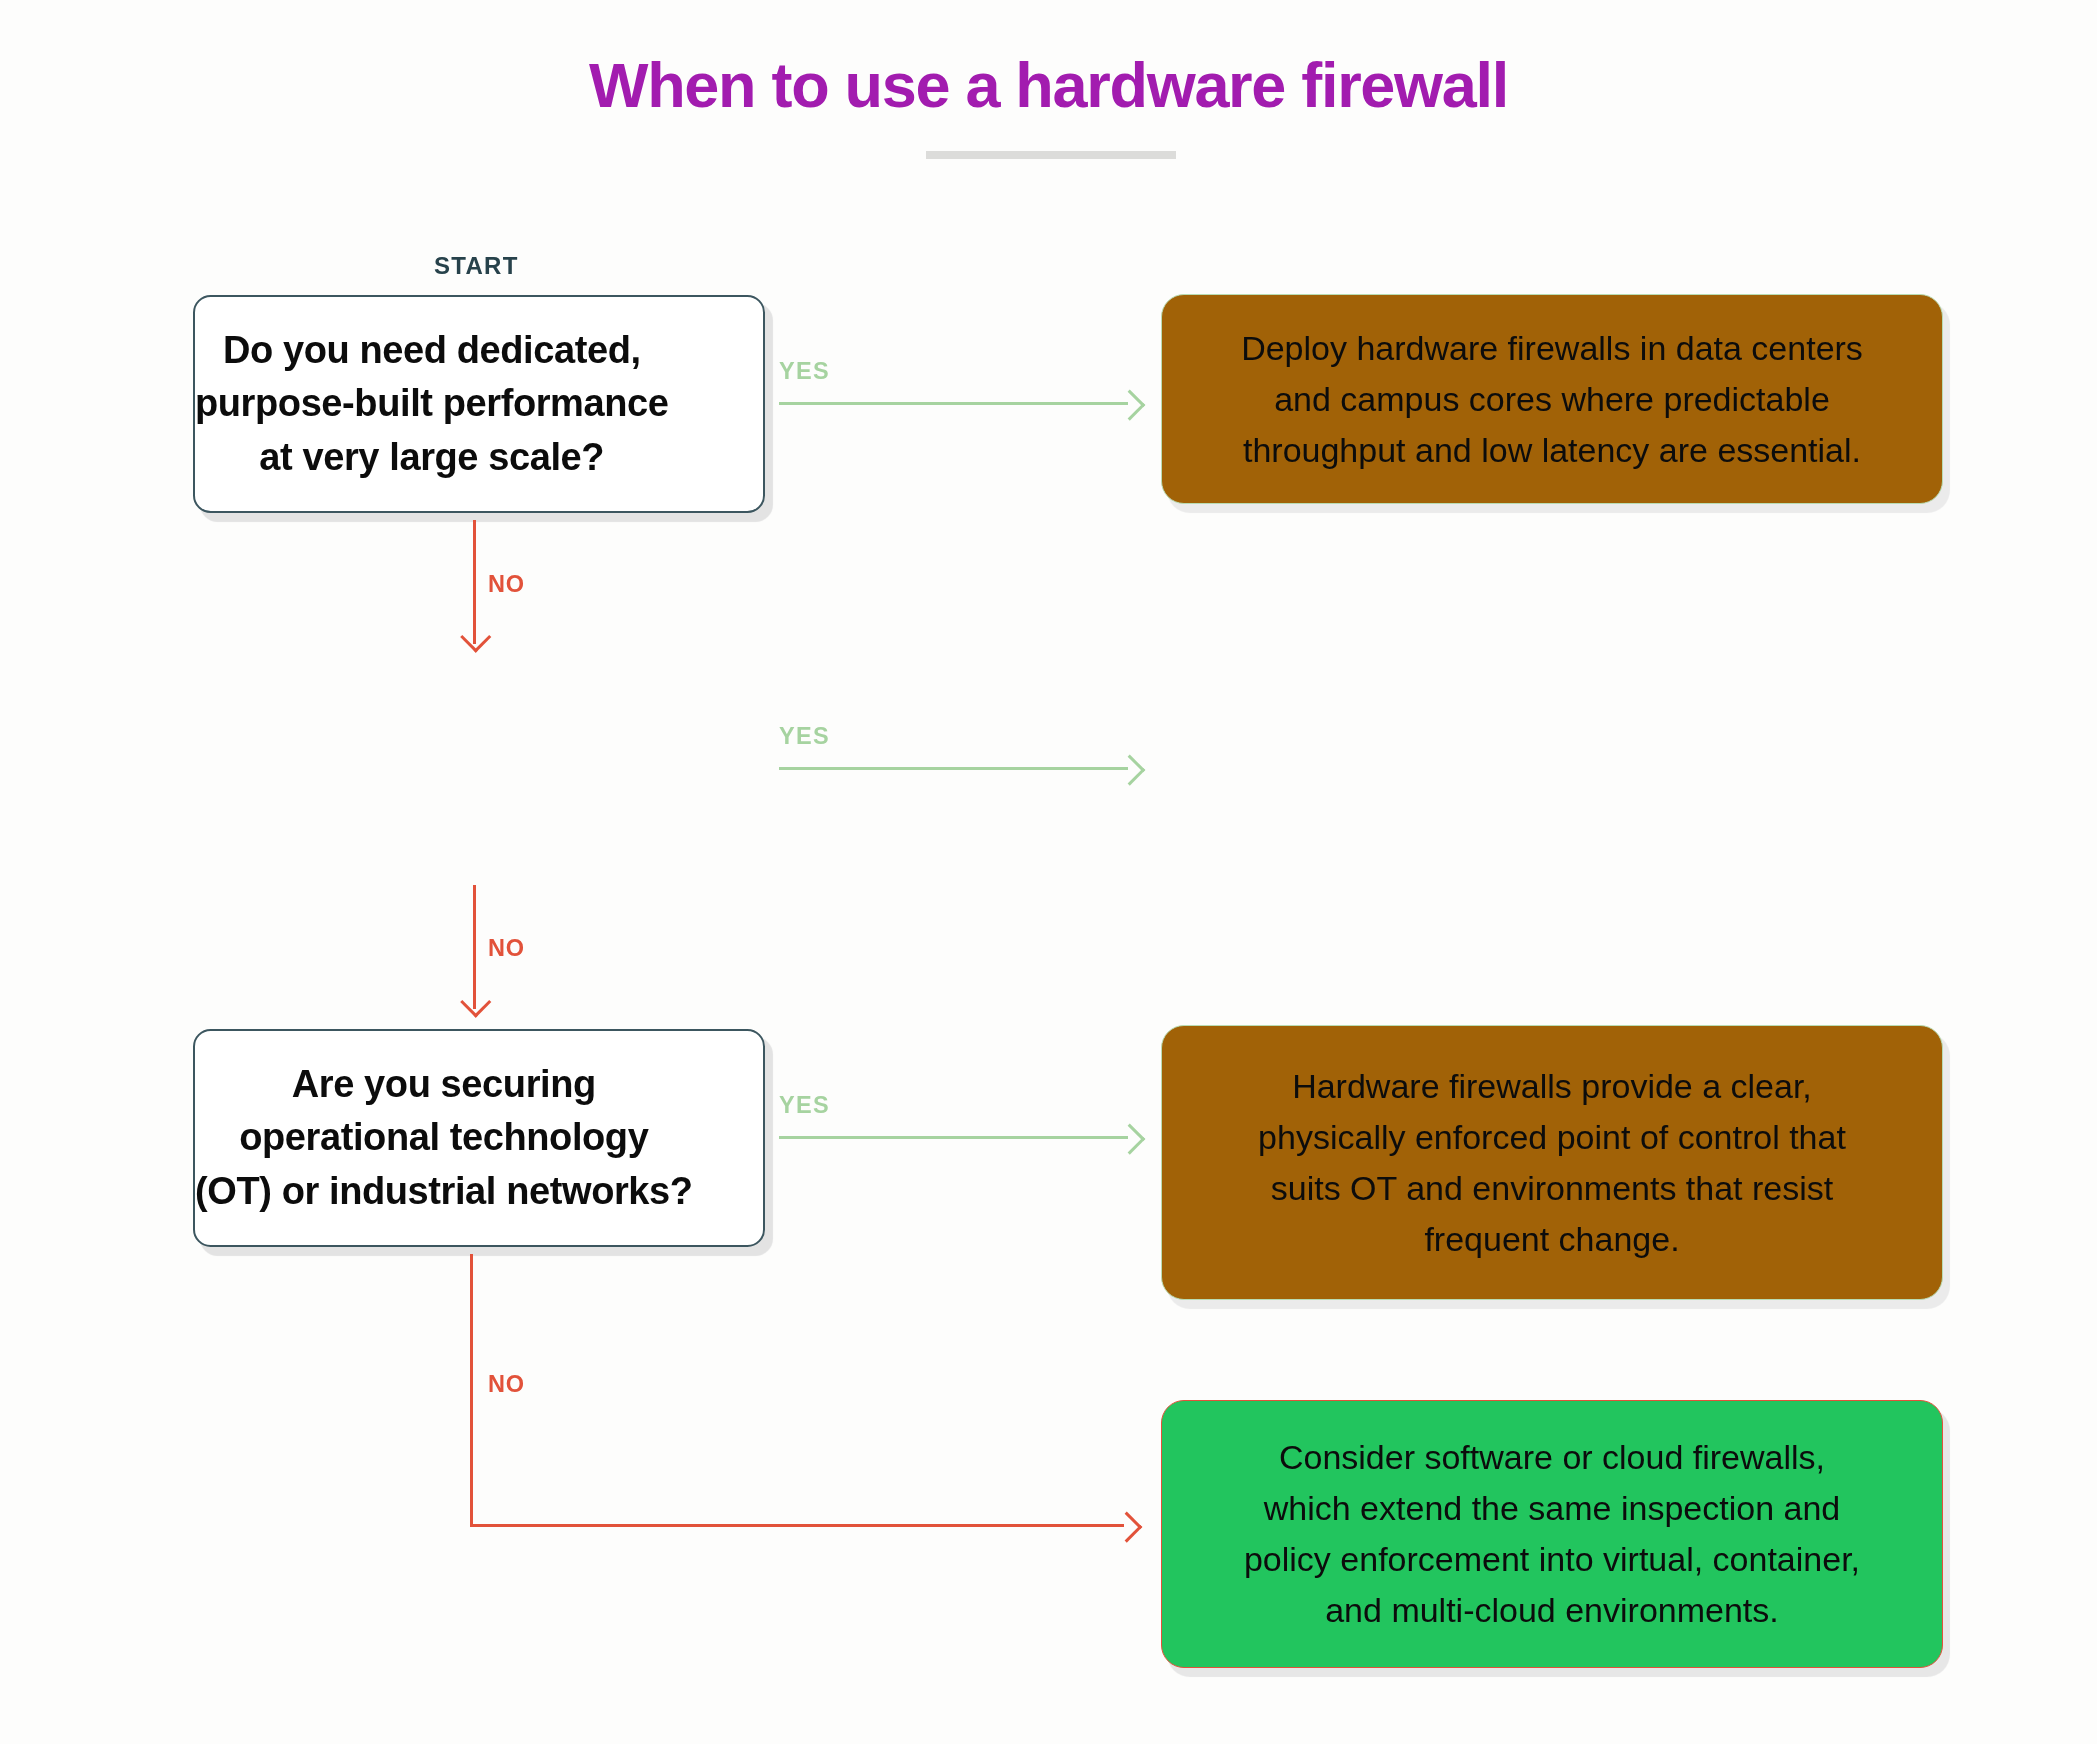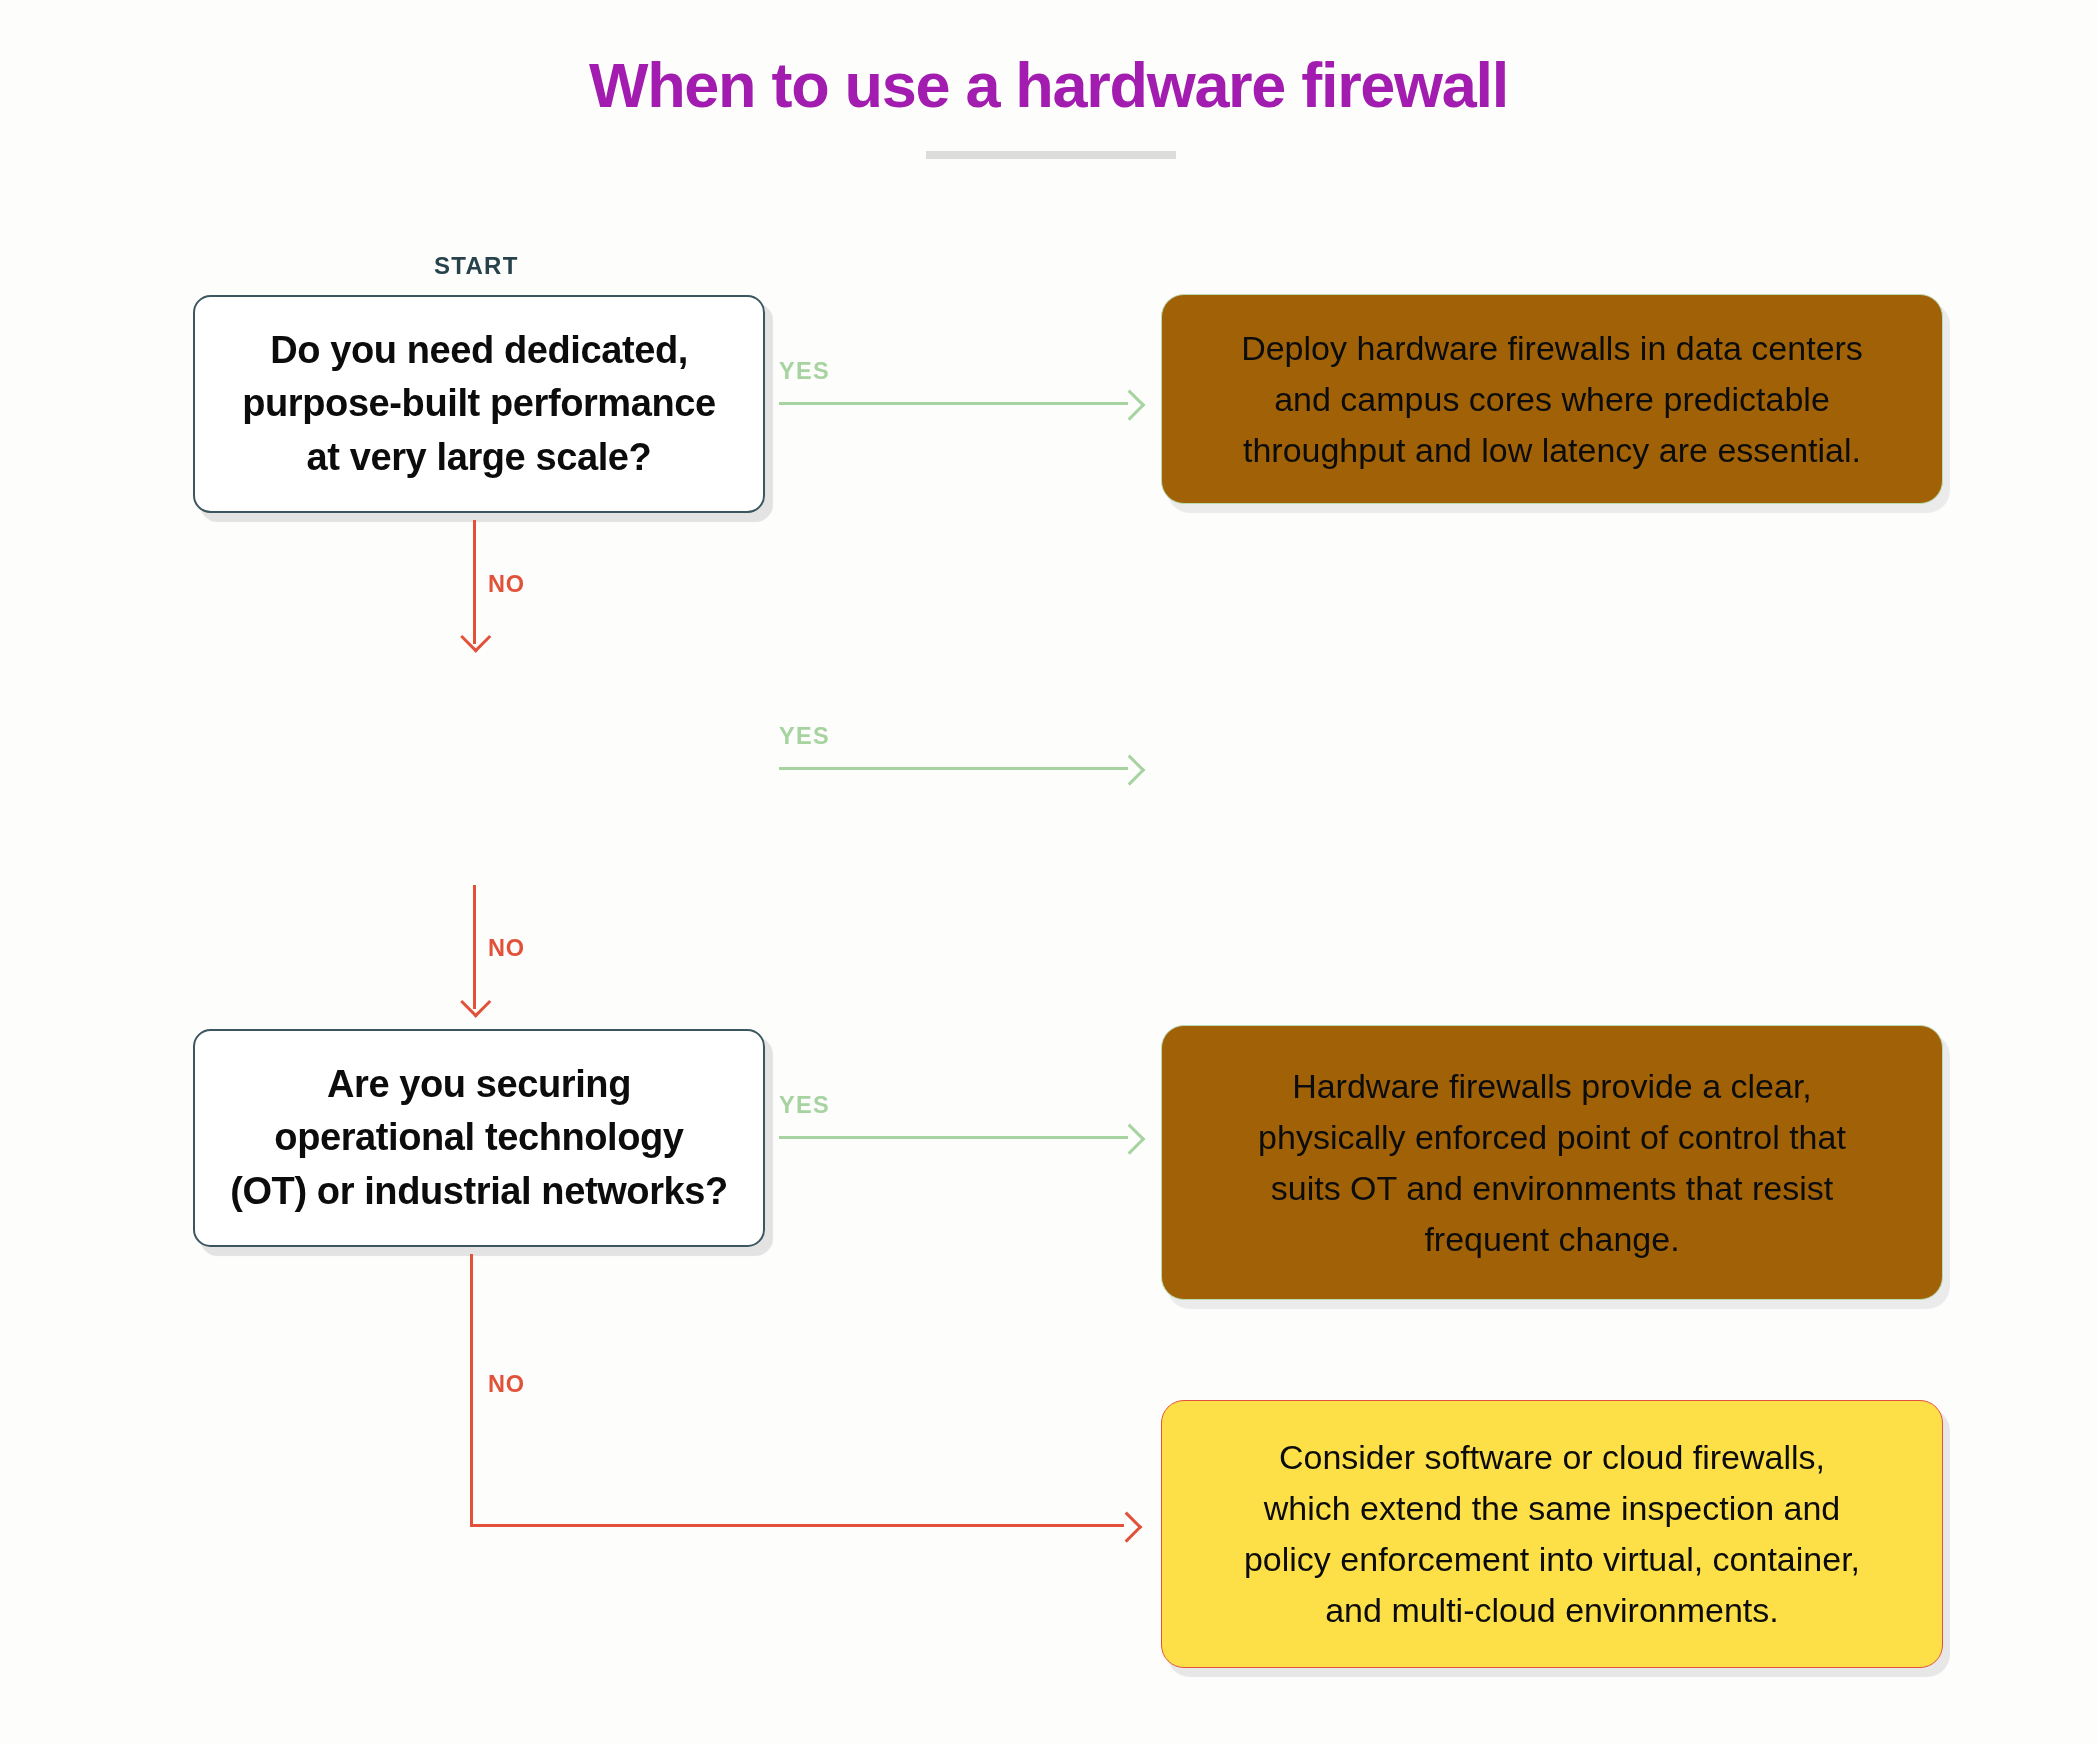--- a/index.html
+++ b/index.html
@@ -10,36 +10,36 @@
   .page-title{left:0;top:49px;width:2097px;text-align:center;
               font-size:63px;font-weight:700;letter-spacing:-1.3px;color:#a21caf;}
   .title-underline{left:926px;top:151px;width:250px;height:7.6px;background:#dcdcda;}
 
   .start-label{left:434px;top:252px;font-size:24px;font-weight:700;
                letter-spacing:1.3px;color:#27424b;}
 
   .qbox{width:568px;height:214px;left:193px;background:#ffffff;
         border:2.1px solid #3c565f;border-radius:17.6px;
         box-shadow:7.6px 8.4px 0.8px #e3e3e3;
-        display:flex;align-items:center;justify-content:center;}
+        display:flex;align-items:center;justify-content:flex-start;}
   .qbox .txt{font-size:38px;font-weight:700;line-height:1.4;text-align:center;
              white-space:pre-line;letter-spacing:-0.4px;}
   .q1{top:295px;} .q2{top:660px;} .q3{top:1029px;}
 
   .abox{width:780px;left:1161px;background:#a16207;
         border:1.7px solid #b9dcb2;border-radius:23px;
         box-shadow:6.7px 8.4px 0.8px #ebebeb;
         display:flex;align-items:center;justify-content:center;}
   .abox .txt{font-size:34px;font-weight:400;line-height:1.5;text-align:center;
              white-space:pre-line;}
   .a1{top:294px;height:208px;}
   .a2{top:610px;height:318px;}
   .a3{top:1025px;height:273px;}
 
-  .nobox{width:780px;left:1161px;top:1400px;height:266px;background:#fde047;
+  .nobox{width:780px;left:1161px;top:1400px;height:266px;background:#22c55e;
          border:1.7px solid #e2523a;border-radius:23px;
          box-shadow:6.7px 8.4px 0.8px #e7e7e7;
          display:flex;align-items:center;justify-content:center;}
   .nobox .txt{font-size:34px;font-weight:400;line-height:1.5;text-align:center;
               white-space:pre-line;}
 
   .yes-label{font-size:23.5px;font-weight:700;letter-spacing:1.3px;color:#a6d3a0;}
   .yl1{left:779px;top:358px;} .yl2{left:779px;top:723px;} .yl3{left:779px;top:1092px;}
 
   .yes-arrow{width:364px;height:23.5px;left:779px;}

